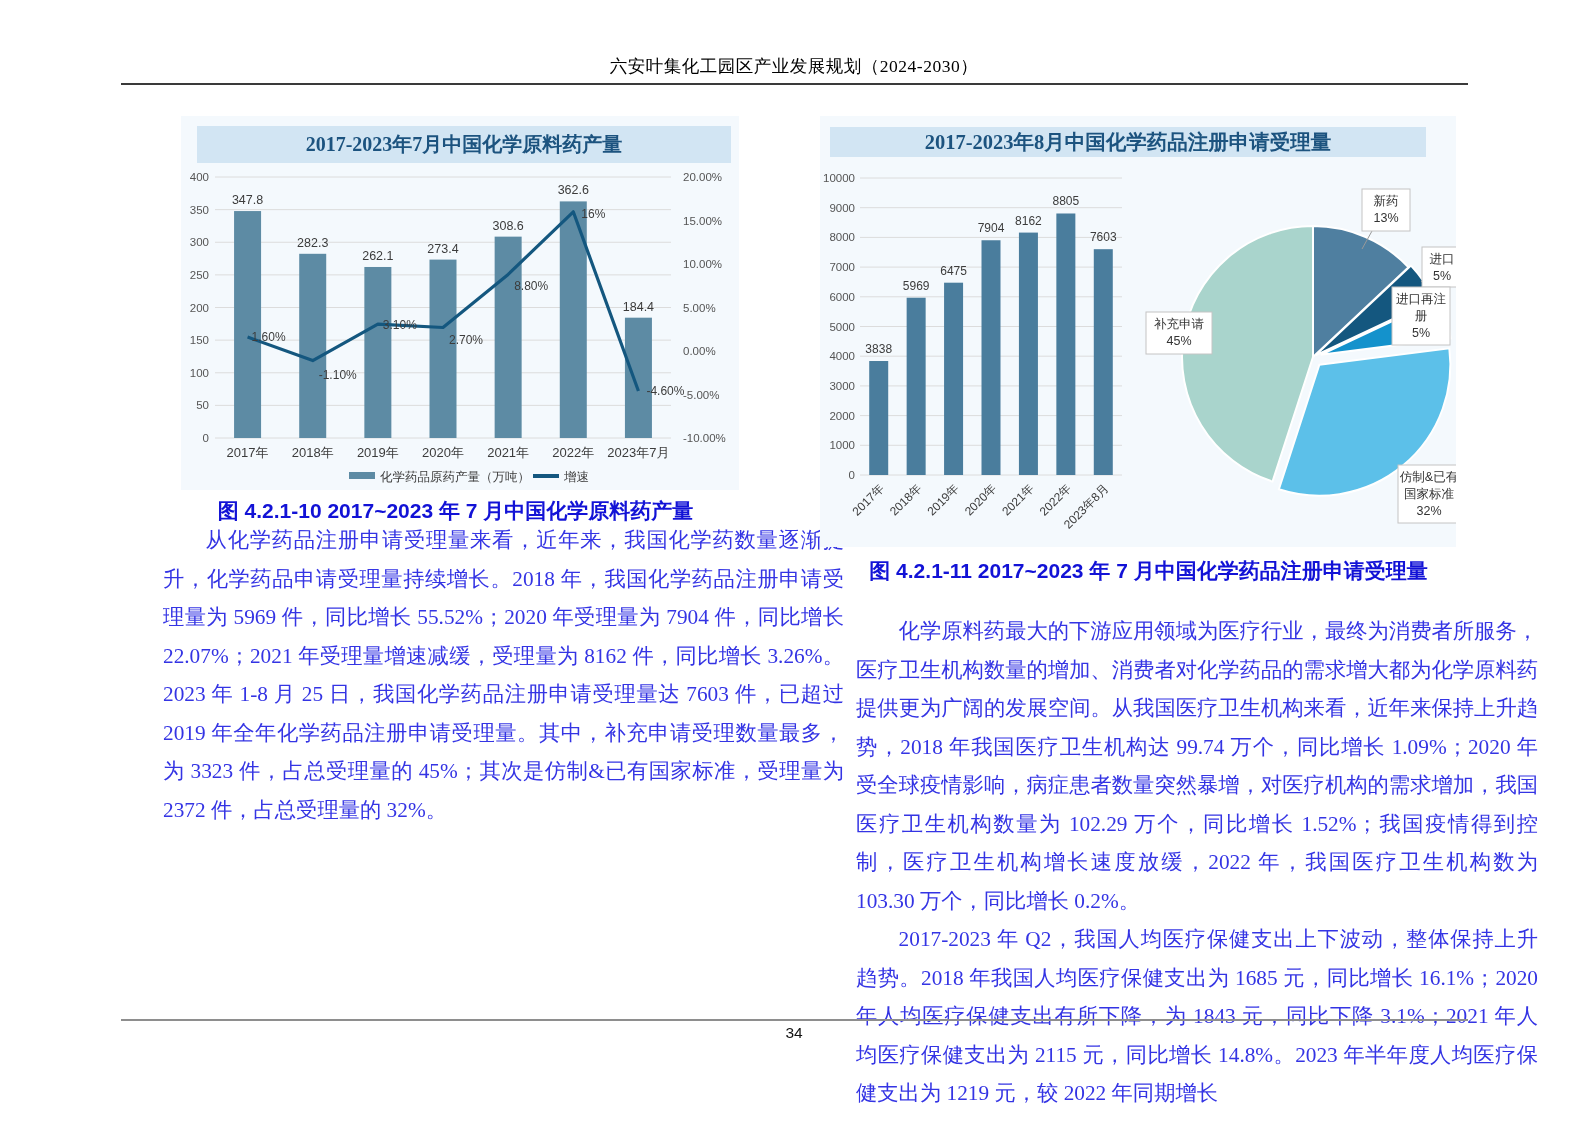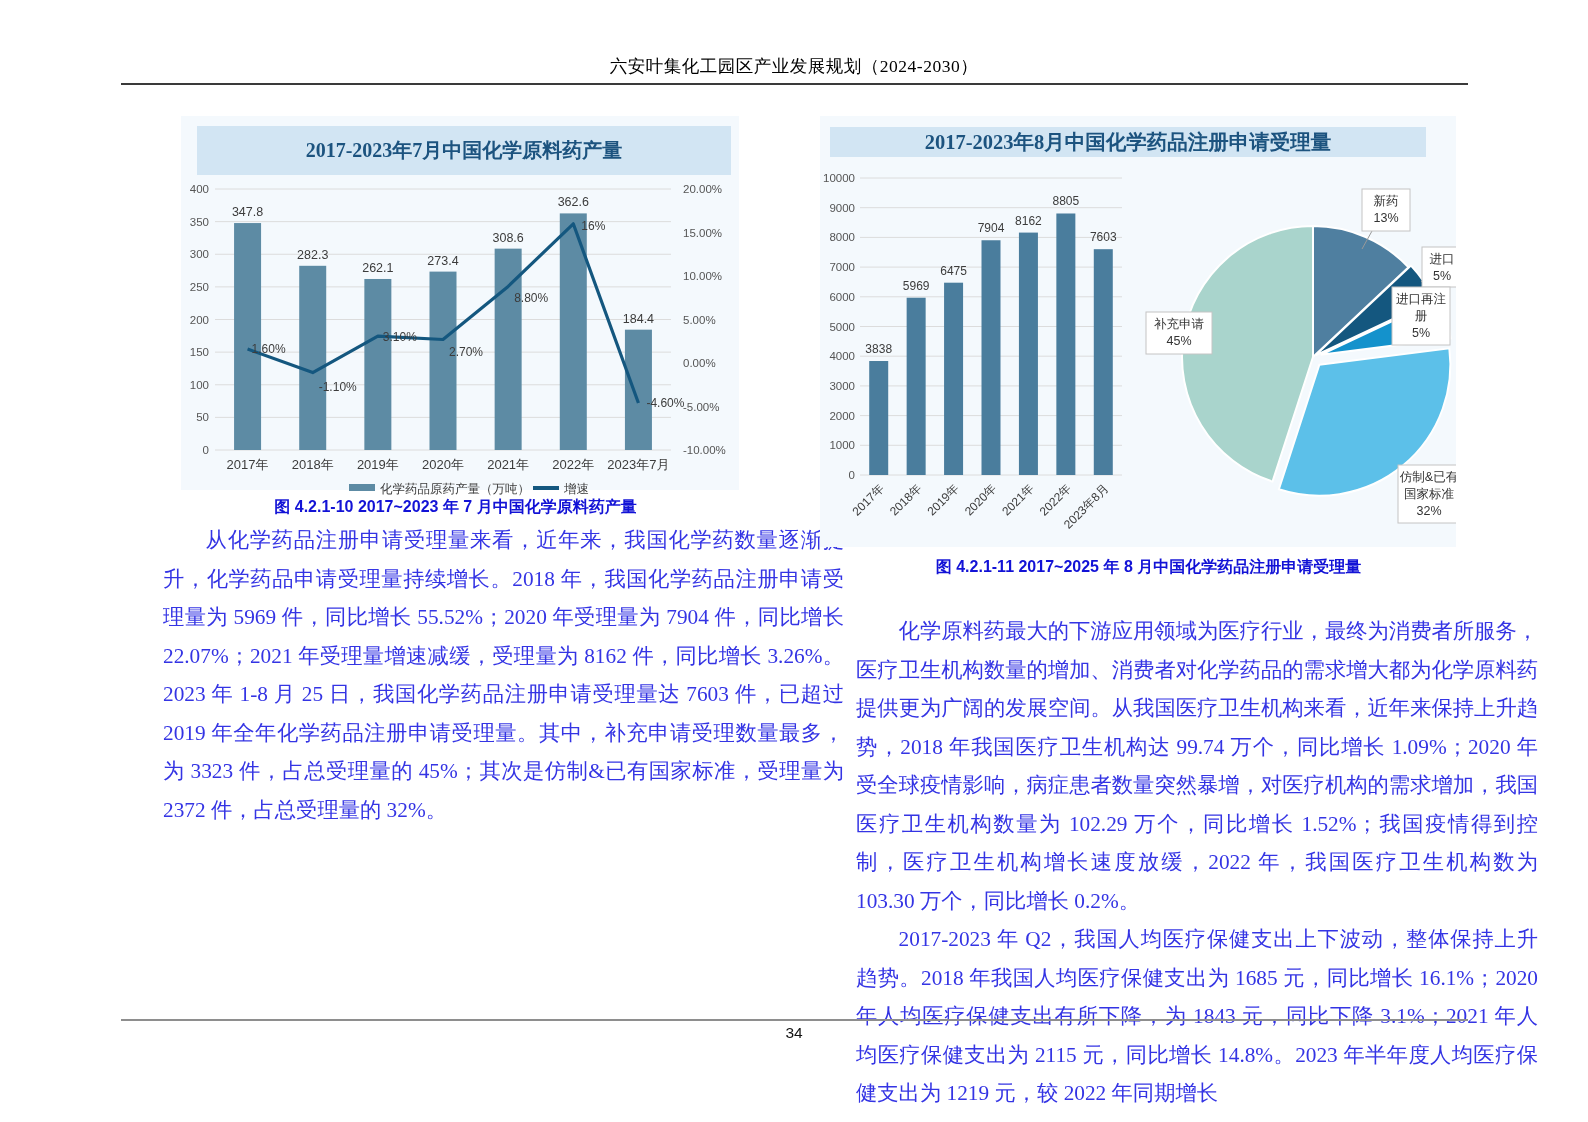--- a/index.html
+++ b/index.html
@@ -10,26 +10,26 @@
   .header-rule{position:absolute;top:83px;left:121px;width:1347px;height:0;
         border-top:2.5px solid #3a3a3a;}
   .footer-rule{position:absolute;top:1019px;left:121px;width:1347px;height:0;
         border-top:2.5px solid #8e8e8e;}
   .page-number{position:absolute;top:1024px;left:0;width:100%;text-align:center;
         font-size:15.5px;color:#111;font-family:"Liberation Sans",sans-serif;}
   .figure{position:absolute;background:#f4f9fd;}
   .fig1{left:181px;top:116px;width:558px;height:374px;}
   .fig2{left:820px;top:116px;width:636px;height:431px;}
   .chart-title-band{background:#d2e5f3;color:#1c537f;font-weight:bold;text-align:center;}
-  .fig1 .chart-title-band{margin:10px 8px 0 16px;padding:11px 0;font-size:20px;}
+  .fig1 .chart-title-band{margin:10px 8px 0 16px;padding:5px 0;font-size:20px;}
   .fig2 .chart-title-band{margin:11px 30px 0 10px;padding:1px 0;font-size:20.5px;}
   .fig2-row{display:flex;}
   svg{display:block;}
   .caption{position:absolute;text-align:center;color:#1212d6;font-weight:bold;
-        font-size:16px;font-family:"Liberation Sans",sans-serif;}
+        font-size:21px;font-family:"Liberation Sans",sans-serif;}
   .cap1{left:115px;top:497px;width:681px;}
   .cap2{left:808px;top:557px;width:681px;}
   .body-text{position:absolute;color:#3434e4;font-size:21.3px;line-height:38.5px;
         text-align:justify;margin-left:48px;}
   .para-left{left:115px;top:521px;width:681px;}
   .paras-right{left:808px;top:612px;width:682px;}
   .body-text p{margin:0;text-indent:2em;}
 </style>
 </head>
 <body>
@@ -177,21 +177,21 @@
           <rect x="258" y="308" width="62" height="58" fill="#fff" stroke="#c4c4c4" stroke-width="1"></rect>
           <text x="289" y="324" text-anchor="middle" font-size="12.5" fill="#333" font-family="&quot;Liberation Sans&quot;,sans-serif">仿制&amp;已有</text>
           <text x="289" y="341" text-anchor="middle" font-size="12.5" fill="#333" font-family="&quot;Liberation Sans&quot;,sans-serif">国家标准</text>
           <text x="289" y="358" text-anchor="middle" font-size="12.5" fill="#333" font-family="&quot;Liberation Sans&quot;,sans-serif">32%</text>
           <rect x="6" y="155" width="66" height="42" fill="#fff" stroke="#c4c4c4" stroke-width="1"></rect>
           <text x="39" y="171" text-anchor="middle" font-size="12.5" fill="#333" font-family="&quot;Liberation Sans&quot;,sans-serif">补充申请</text>
           <text x="39" y="188" text-anchor="middle" font-size="12.5" fill="#333" font-family="&quot;Liberation Sans&quot;,sans-serif">45%</text>
         </svg>
     </div>
   </div>
-  <div class="caption cap2">图 4.2.1-11 2017~2025 年 8 月中国化学药品注册申请受理量</div>
+  <div class="caption cap2">图 4.2.1-11 2017~2023 年 7 月中国化学药品注册申请受理量</div>
 
   <div class="body-text paras-right">
     <p>化学原料药最大的下游应用领域为医疗行业，最终为消费者所服务，医疗卫生机构数量的增加、消费者对化学药品的需求增大都为化学原料药提供更为广阔的发展空间。从我国医疗卫生机构来看，近年来保持上升趋势，2018 年我国医疗卫生机构达 99.74 万个，同比增长 1.09%；2020 年受全球疫情影响，病症患者数量突然暴增，对医疗机构的需求增加，我国医疗卫生机构数量为 102.29 万个，同比增长 1.52%；我国疫情得到控制，医疗卫生机构增长速度放缓，2022 年，我国医疗卫生机构数为 103.30 万个，同比增长 0.2%。</p>
     <p>2017-2023 年 Q2，我国人均医疗保健支出上下波动，整体保持上升趋势。2018 年我国人均医疗保健支出为 1685 元，同比增长 16.1%；2020 年人均医疗保健支出有所下降，为 1843 元，同比下降 3.1%；2021 年人均医疗保健支出为 2115 元，同比增长 14.8%。2023 年半年度人均医疗保健支出为 1219 元，较 2022 年同期增长</p>
   </div>
 
   <div class="footer-rule"></div>
   <div class="page-number">34</div>
 
 </div>

